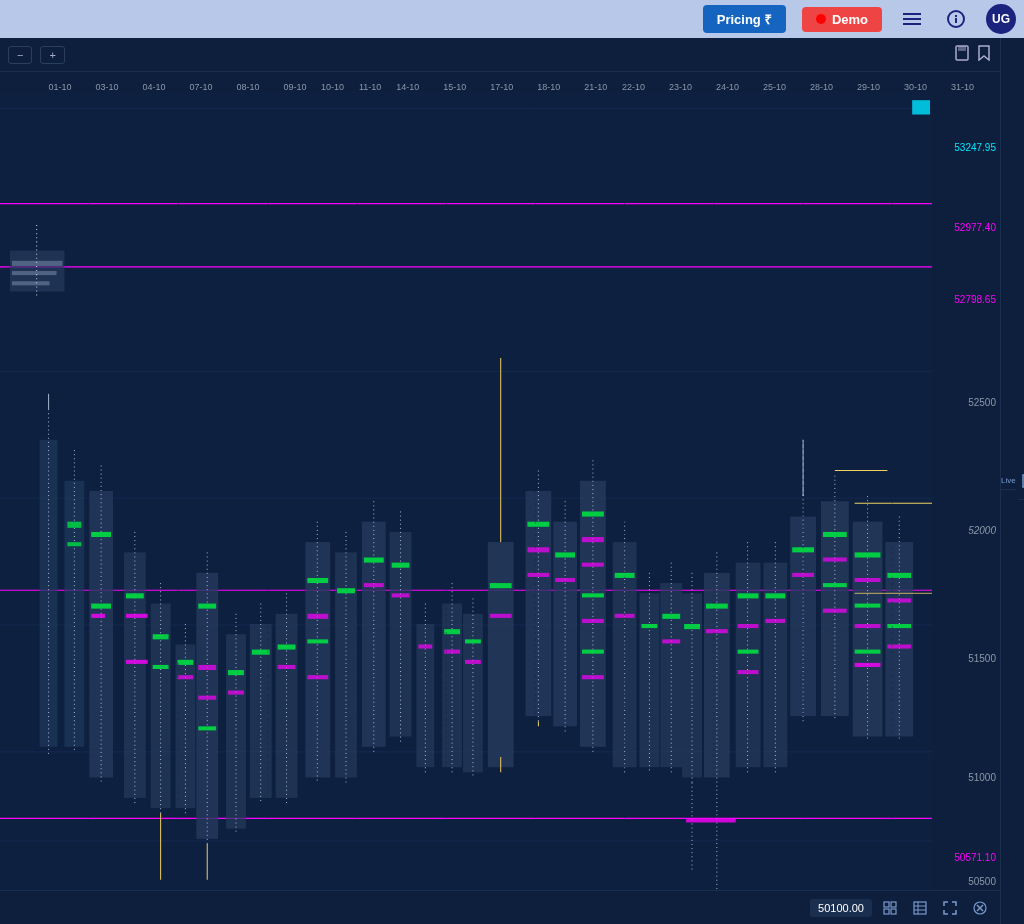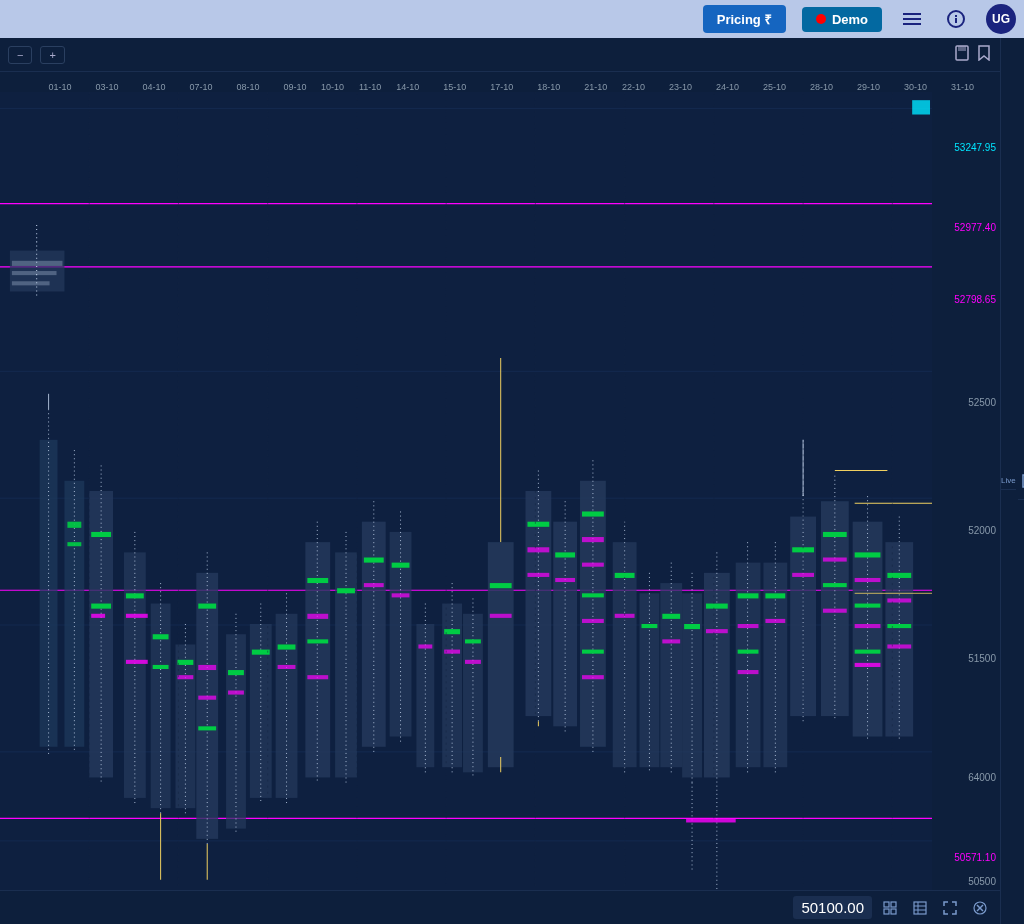--- a/index.html
+++ b/index.html
@@ -31,21 +31,21 @@
       border-radius: 4px;
       padding: 5px 14px;
       font-size: 13px;
       font-weight: bold;
       cursor: pointer;
       display: flex;
       align-items: center;
       gap: 4px;
     }
     .btn-demo {
-      background: #0369a1;
+      background: #ef4444;
       color: #fff;
       border: none;
       border-radius: 4px;
       padding: 5px 14px;
       font-size: 13px;
       font-weight: bold;
       cursor: pointer;
       display: flex;
       align-items: center;
       gap: 6px;
@@ -214,21 +214,21 @@
       align-items: center;
       justify-content: flex-end;
       padding: 0 8px;
       gap: 6px;
       border-top: 1px solid #1a2e50;
       flex-shrink: 0;
     }
     .bottom-price-box {
       background: #1a2e50;
       color: #fff;
-      font-size: 15px;
+      font-size: 11px;
       padding: 3px 8px;
       border-radius: 3px;
     }
     .bottom-icon-btn {
       background: none;
       border: none;
       color: #7a9acc;
       font-size: 14px;
       cursor: pointer;
       width: 24px; height: 24px;
@@ -577,23 +577,23 @@
 
         </svg>
       </div>
 
       <div style="width:68px; background:#0d1f3c; position:relative; flex-shrink:0;">
 
         <span class="price-label" style="top:2%; color:#00e5ff;">53247.95</span>
         <span class="price-label" style="top:12%; color:#ff00ff;">52977.40</span>
         <span class="price-label" style="top:21%; color:#ff00ff;">52798.65</span>
         <span class="price-label" style="top:34%;">52500</span>
-        <span class="price-label" style="top:50%;">52000</span>
+        <span class="price-label" style="top:50%;font-style:italic;">52000</span>
         <span class="price-label" style="top:66%;">51500</span>
-        <span class="price-label" style="top:81%;">64000</span>
+        <span class="price-label" style="top:81%;">51000</span>
         <span class="price-label" style="top:91%; color:#ff00ff;">50571.10</span>
         <span class="price-label" style="top:94%;">50500</span>
       </div>
 
     </div>
 
     <div class="bottom-bar">
       <div class="bottom-price-box">50100.00</div>
 
       <button class="bottom-icon-btn">

